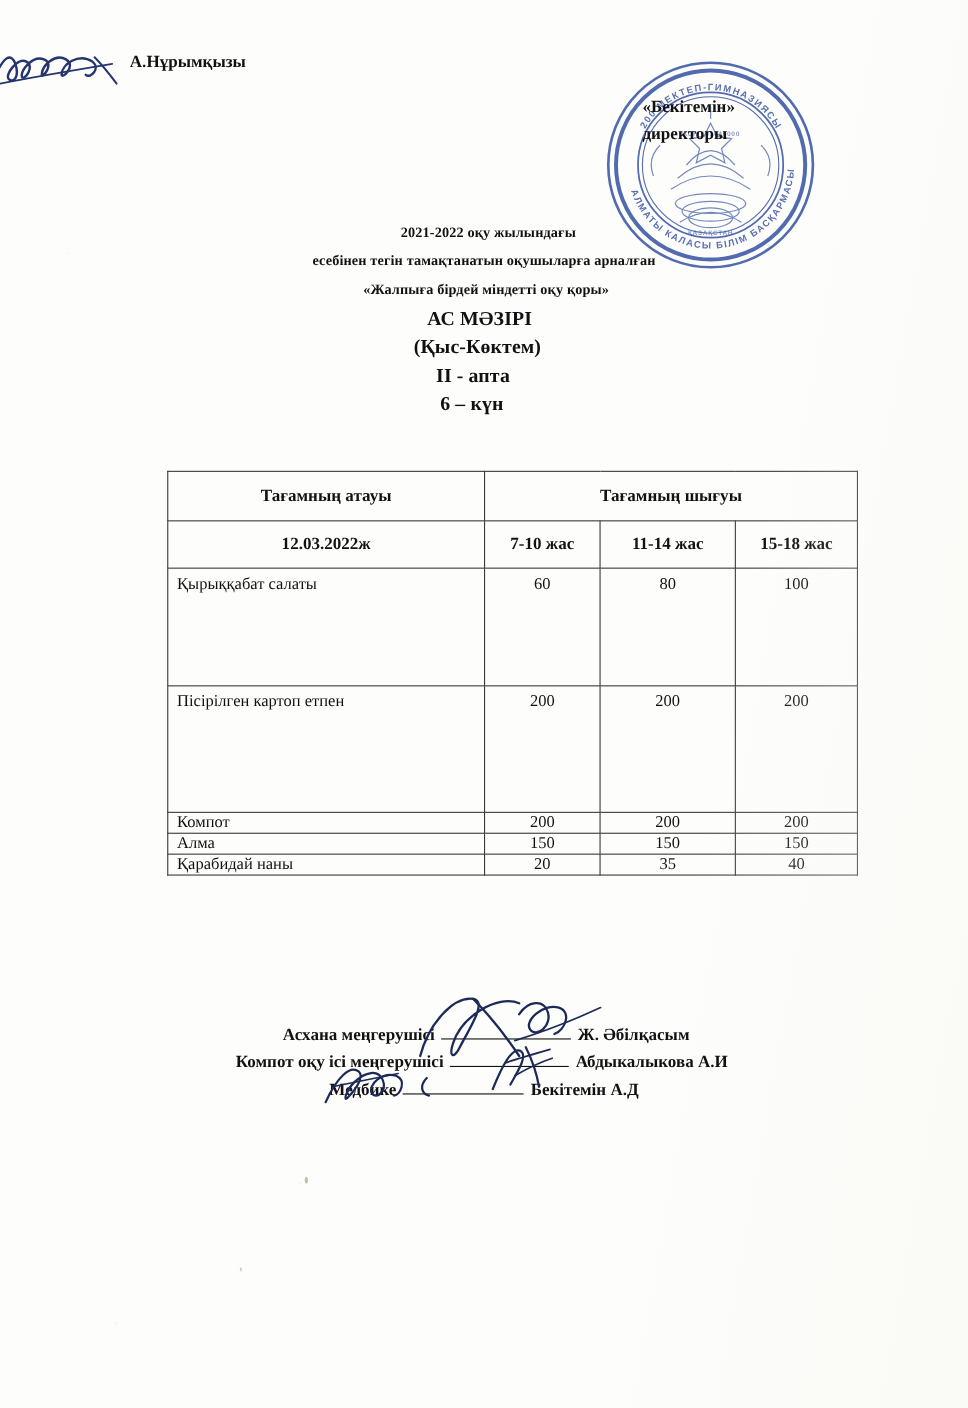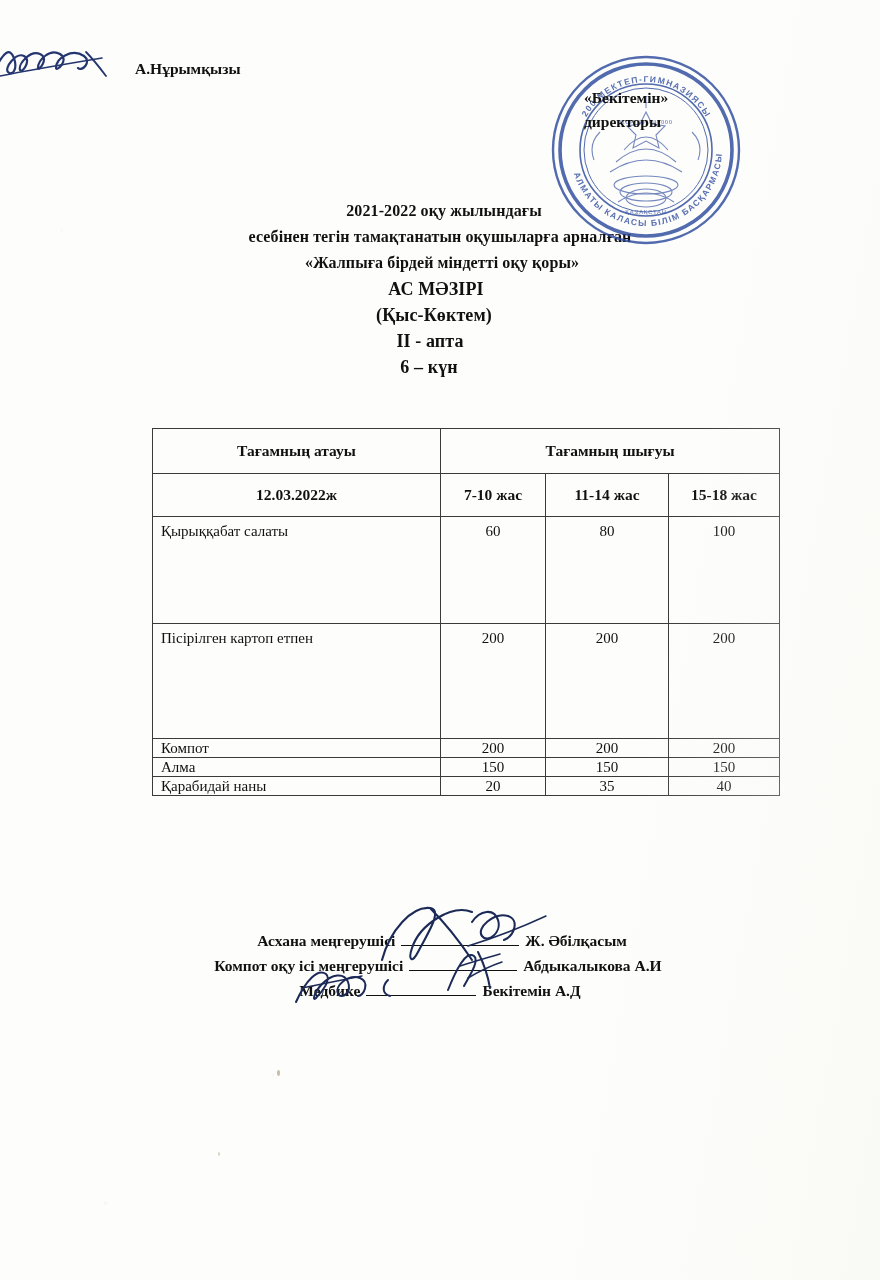--- a/index.html
+++ b/index.html
@@ -46,46 +46,45 @@
   .approval div{white-space:nowrap;}
   .approval .dir-row{position:relative;}
   .sig-director{
     position:absolute;
     left:-10px;top:42px;
     width:130px;height:40px;
     z-index:5;
   }
   .name-director{
     position:absolute;
-    left:118px;top:60px;
+    left:118px;top:48px;
     font-weight:bold;
     font-size:15.5px;
     white-space:nowrap;
     z-index:6;
-    margin-left:17px;
   }
   
   .stamp{
     position:absolute;
     left:548px;top:52px;
     width:196px;height:196px;
     z-index:3;
     opacity:.93;
   }
   
   .titles{
     position:absolute;
     left:0;top:198px;
     width:880px;
     text-align:center;
     z-index:2;
   }
   .titles .t{
     font-weight:bold;
-    font-size:16px;
+    font-size:13px;
     line-height:26px;
     letter-spacing:.1px;
   }
   .titles .t.l1{margin-left:8px;}
   .titles .t.l2{margin-left:4px;}
   .titles .t.l3{margin-left:0px;}
   .titles .t.big{font-size:18px;}
   .titles .t.l4{margin-left:-8px;}
   .titles .t.l5{margin-left:-12px;}
   .titles .t.l6{margin-left:-20px;}

